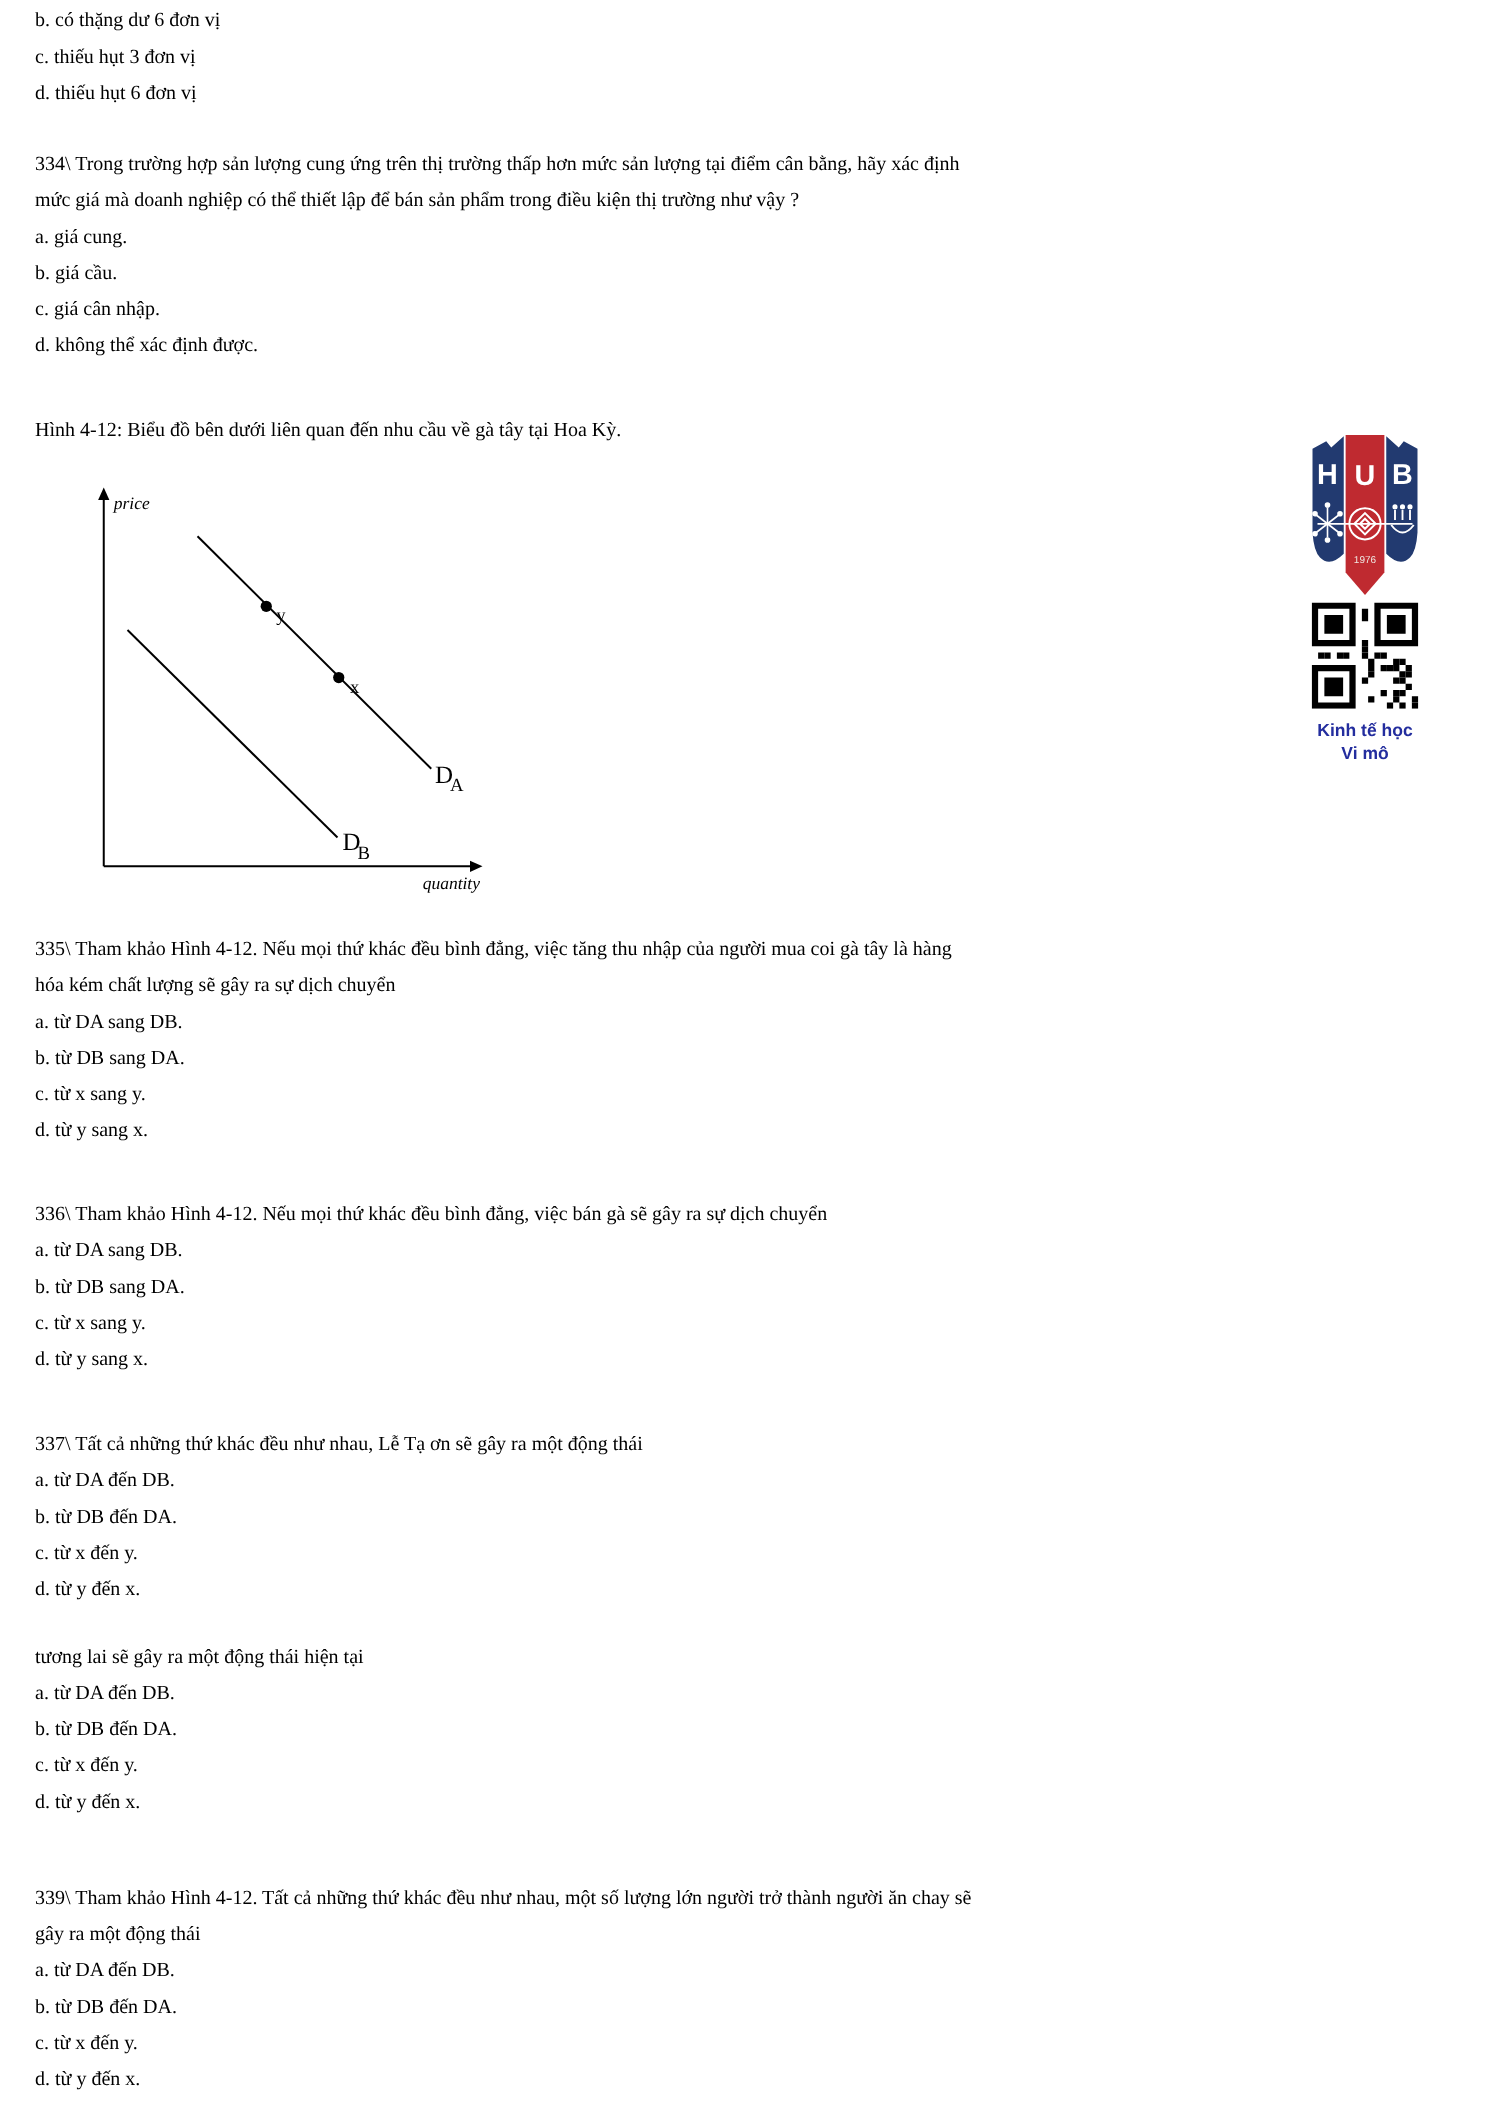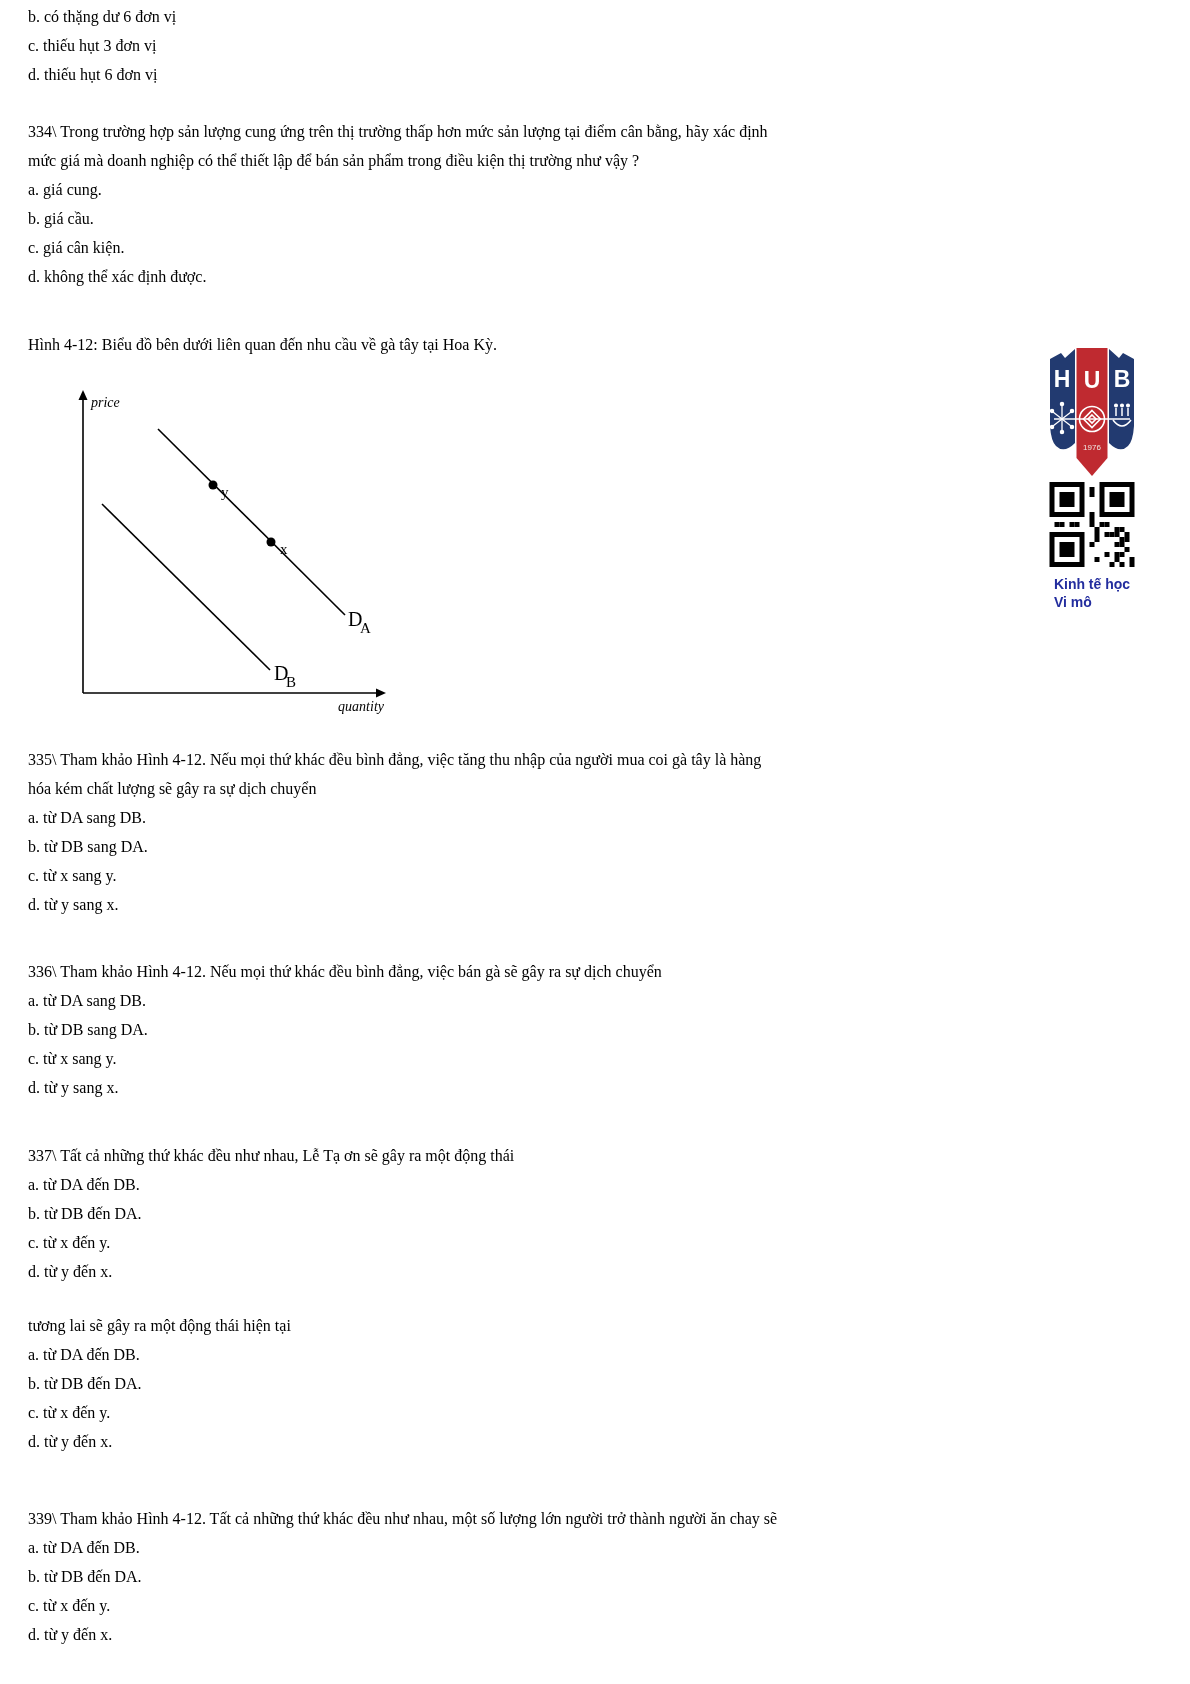--- a/index.html
+++ b/index.html
@@ -25,21 +25,21 @@
   .curve-label{font-family:"Liberation Serif",serif;font-size:20px;}
   .curve-sub{font-family:"Liberation Serif",serif;font-size:15px;}
   .pt-label{font-family:"Liberation Serif",serif;font-size:15px;}
   .branding{
     position:absolute;left:1042px;top:346px;width:100px;
     display:flex;flex-direction:column;align-items:center;
   }
   .logo-svg{width:88px;height:131px;display:block;}
   .qr-svg{width:86px;height:85px;display:block;margin-top:5px;background:#fff;}
   .qr-caption{
-    margin-top:8px;text-align:left;
+    margin-top:8px;text-align:center;
     font-family:"Liberation Sans",sans-serif;
     font-weight:bold;font-size:14px;line-height:18px;
     color:#232d9e;
   }
   .logo-letter{font-family:"Liberation Sans",sans-serif;font-weight:bold;font-size:23px;fill:#fff;}
   .logo-year{font-family:"Liberation Sans",sans-serif;font-size:8px;fill:#efe7e2;}
 </style>
 </head>
 <body>
 
@@ -49,21 +49,21 @@
       <div>b. có thặng dư 6 đơn vị</div>
       <div>c. thiếu hụt 3 đơn vị</div>
       <div>d. thiếu hụt 6 đơn vị</div>
     </section>
 
   <section class="tblock" style="top:117px">
       <div>334\ Trong trường hợp sản lượng cung ứng trên thị trường thấp hơn mức sản lượng tại điểm cân bằng, hãy xác định</div>
       <div>mức giá mà doanh nghiệp có thể thiết lập để bán sản phẩm trong điều kiện thị trường như vậy ?</div>
       <div>a. giá cung.</div>
       <div>b. giá cầu.</div>
-      <div>c. giá cân kiện.</div>
+      <div>c. giá cân nhập.</div>
       <div>d. không thể xác định được.</div>
     </section>
 
   <p class="tblock" style="top:330px;margin:0">Hình 4-12: Biểu đồ bên dưới liên quan đến nhu cầu về gà tây tại Hoa Kỳ.</p>
 
   <svg class="chart-svg" viewBox="55 385 345 335">
 
     <line x1="83" y1="397" x2="83" y2="693"></line>
     <polygon points="78.5,400 83,390 87.5,400" fill="#000"></polygon>
 
@@ -221,19 +221,20 @@
     </section>
   <section class="tblock" style="top:1311px">
       <div>tương lai sẽ gây ra một động thái hiện tại</div>
       <div>a. từ DA đến DB.</div>
       <div>b. từ DB đến DA.</div>
       <div>c. từ x đến y.</div>
       <div>d. từ y đến x.</div>
     </section>
   <section class="tblock" style="top:1504px">
       <div>339\ Tham khảo Hình 4-12. Tất cả những thứ khác đều như nhau, một số lượng lớn người trở thành người ăn chay sẽ</div>
+      <div>gây ra một động thái</div>
       <div>a. từ DA đến DB.</div>
       <div>b. từ DB đến DA.</div>
       <div>c. từ x đến y.</div>
       <div>d. từ y đến x.</div>
     </section>
 
 </main>
 
 </body></html>

